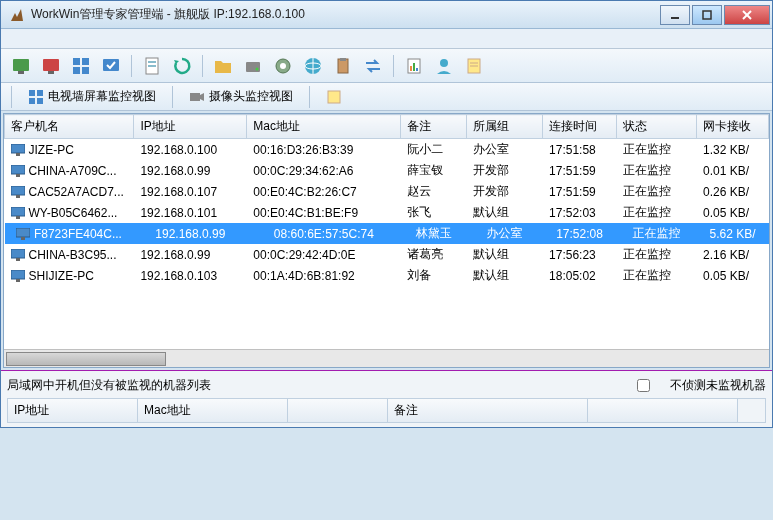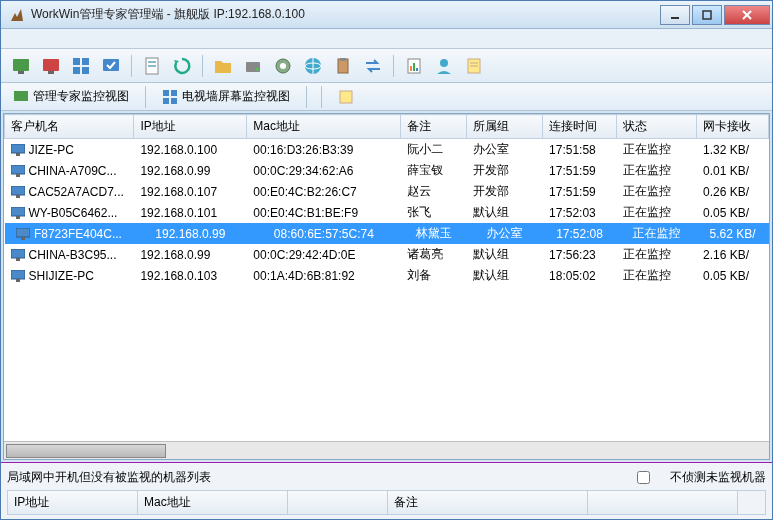--- a/index.html
+++ b/index.html
@@ -1,17 +1,17 @@
 <!DOCTYPE html>
 <html><head>
 <meta charset="utf-8">
 <style>
 * { margin: 0; padding: 0; box-sizing: border-box; }
 body { font-family: "Microsoft YaHei", SimSun, Arial, sans-serif; font-size: 12px; background: #d4e4f0; width: 773px; height: 520px; overflow: hidden; }
-.window { width: 773px; height: 520px; display: flex; flex-direction: column; border: 1px solid #4a7ab0; }
+.window { width: 773px; height: 428px; display: flex; flex-direction: column; border: 1px solid #4a7ab0; }
 .titlebar { height: 28px; background: linear-gradient(#eaf3fb, #cde0f0); display: flex; align-items: center; padding: 0 2px; border-bottom: 1px solid #9ab8d4; }
 .titlebar-icon { width: 16px; height: 16px; margin: 0 6px; display: inline-flex; align-items: center; justify-content: center; }
 .titlebar-title { flex: 1; font-size: 12px; color: #222; }
 .win-btns { display: flex; gap: 2px; }
 .win-btn { width: 30px; height: 20px; border: 1px solid #6a8ab0; background: linear-gradient(#f0f6fc, #d0e0f0); display: flex; align-items: center; justify-content: center; font-size: 11px; cursor: pointer; }
 .win-btn.close { background: linear-gradient(#e88, #c44); color: #fff; width: 46px; }
 .win-btn.max { background: linear-gradient(#cde8ff, #9cc8f0); }
 .menubar { height: 20px; background: #e8f0f8; border-bottom: 1px solid #b8c8d8; }
 .toolbar1 { height: 34px; background: linear-gradient(#f4f8fc, #e0ecf6); border-bottom: 1px solid #b0c4d8; display: flex; align-items: center; padding: 0 8px; gap: 6px; }
 .tb-icon { width: 24px; height: 24px; display: inline-flex; align-items: center; justify-content: center; cursor: pointer; border-radius: 2px; }
@@ -163,41 +163,42 @@
     <span class="tb-icon">
         <svg width="20" height="20">
           <rect x="4" y="3" width="12" height="14" fill="#ffe88a" stroke="#ca8"></rect>
           <line x1="6" y1="7" x2="14" y2="7" stroke="#ca8"></line>
           <line x1="6" y1="10" x2="14" y2="10" stroke="#ca8"></line>
         </svg>
       </span>
   </div>
 
   <div class="toolbar2">
-    <div class="tb2-item">
-      <span class="tb2-icon">
-          <svg width="16" height="16">
-            <rect x="1" y="2" width="14" height="10" fill="#4a9a4a"></rect>
-          </svg>
-        </span>
-      <span>管理专家监控视图</span>
-    </div>
     <span class="tb-sep"></span>
     <div class="tb2-item">
       <span class="tb2-icon">
           <svg width="16" height="16">
             <rect x="1" y="1" width="6" height="6" fill="#48c"></rect>
             <rect x="9" y="1" width="6" height="6" fill="#48c"></rect>
             <rect x="1" y="9" width="6" height="6" fill="#48c"></rect>
             <rect x="9" y="9" width="6" height="6" fill="#48c"></rect>
           </svg>
         </span>
       <span>电视墙屏幕监控视图</span>
     </div>
     <span class="tb-sep"></span>
+    <div class="tb2-item">
+      <span class="tb2-icon">
+          <svg width="16" height="16">
+            <rect x="1" y="4" width="10" height="8" fill="#888"></rect>
+            <path d="M11 6 L15 4 L15 12 L11 10 Z" fill="#888"></path>
+          </svg>
+        </span>
+      <span>摄像头监控视图</span>
+    </div>
     <span class="tb-sep"></span>
     <div class="tb2-item">
       <span class="tb2-icon">
           <svg width="16" height="16">
             <rect x="2" y="2" width="12" height="12" fill="#ffe88a" stroke="#ca8"></rect>
           </svg>
         </span>
     </div>
   </div>
 

